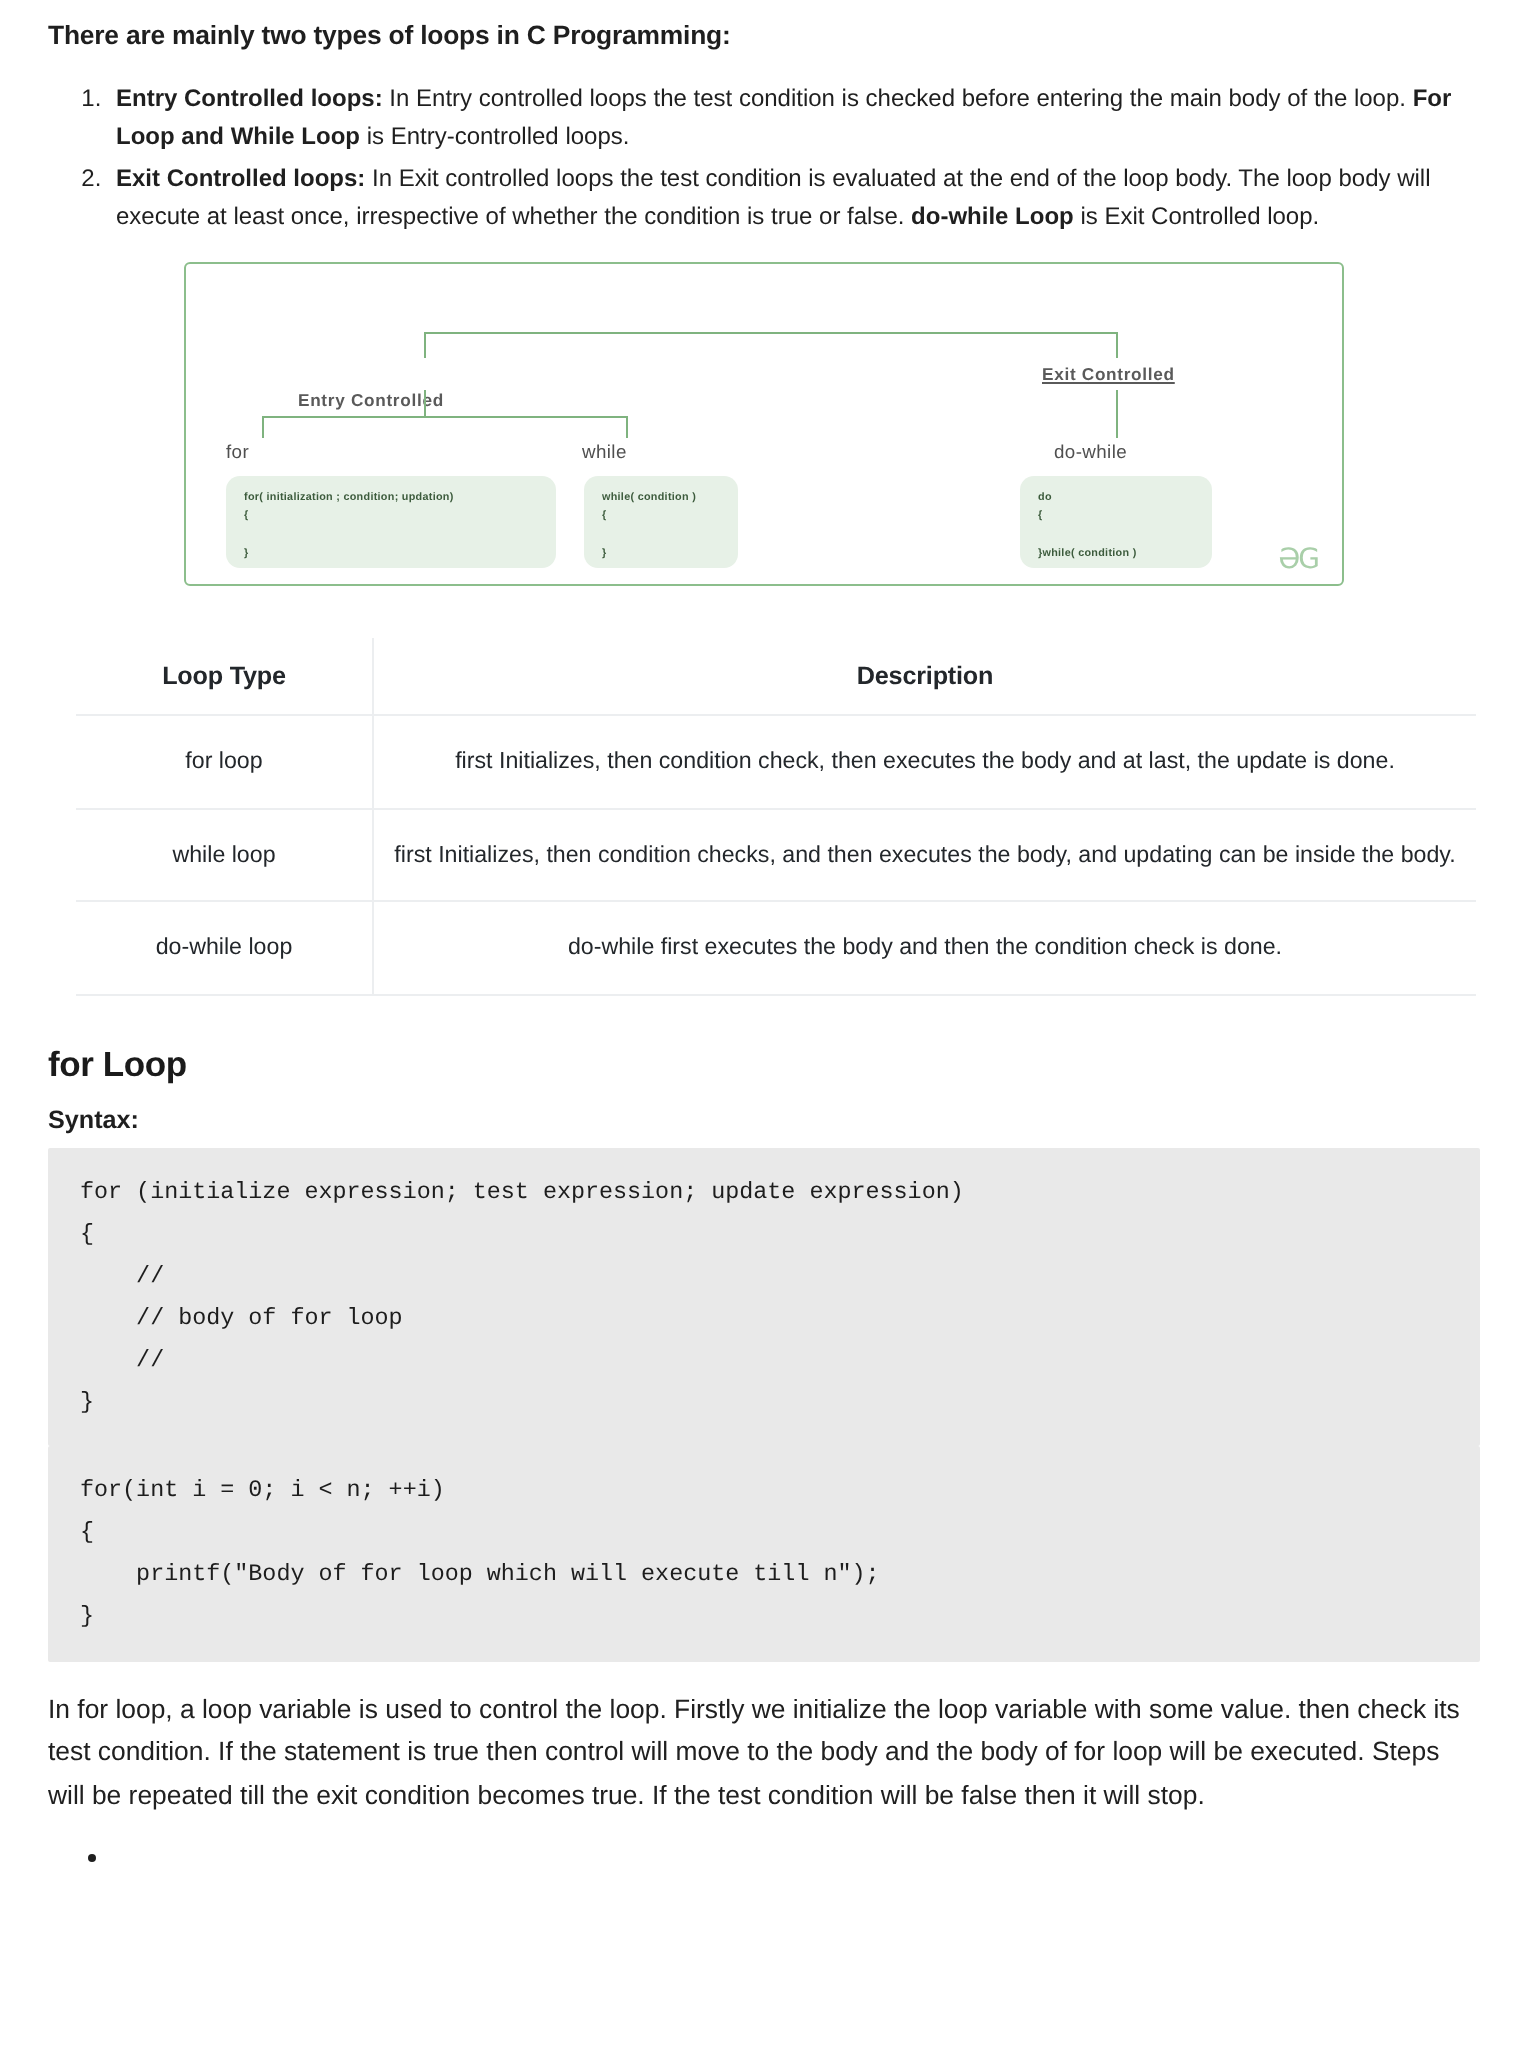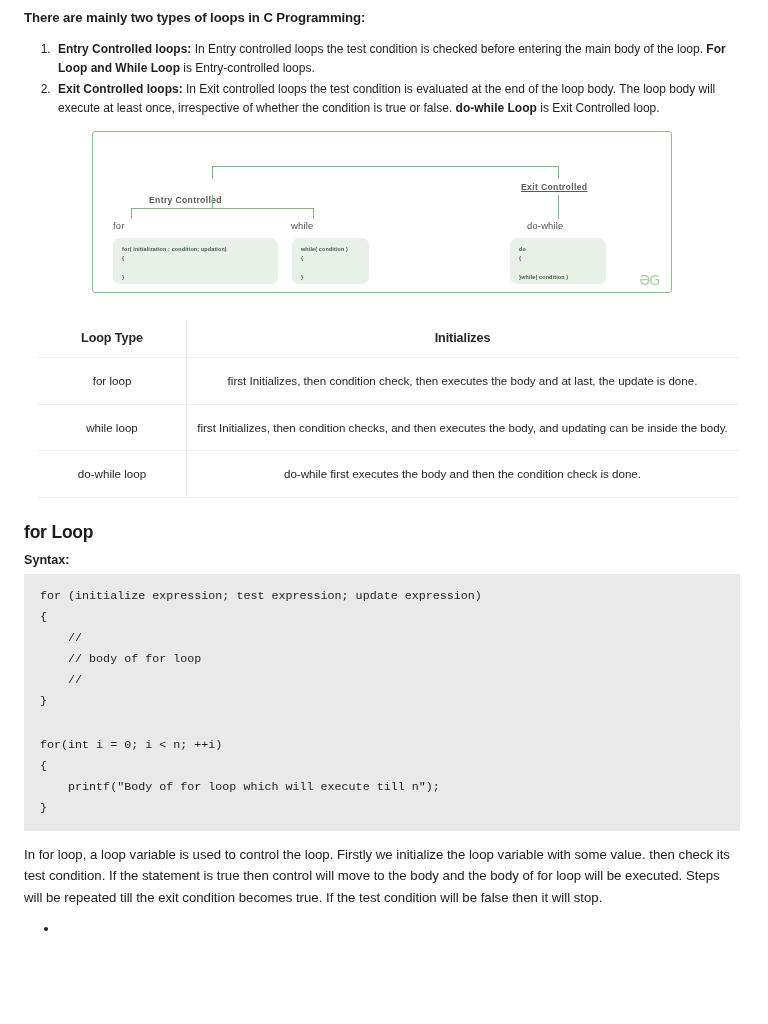--- a/index.html
+++ b/index.html
@@ -233,21 +233,21 @@
 }while( condition )</div>
 
       <div class="gfg-logo">ƏG</div>
     </div>
   </div>
 
   <table class="loop-table">
     <thead>
       <tr>
         <th>Loop Type</th>
-        <th>Initializes</th>
+        <th>Description</th>
       </tr>
     </thead>
     <tbody>
       <tr>
         <td>for loop</td>
         <td>first Initializes, then condition check, then executes the body and at last, the update is done.</td>
       </tr>
       <tr>
         <td>while loop</td>
         <td>first Initializes, then condition checks, and then executes the body, and updating can be inside the body.</td>

